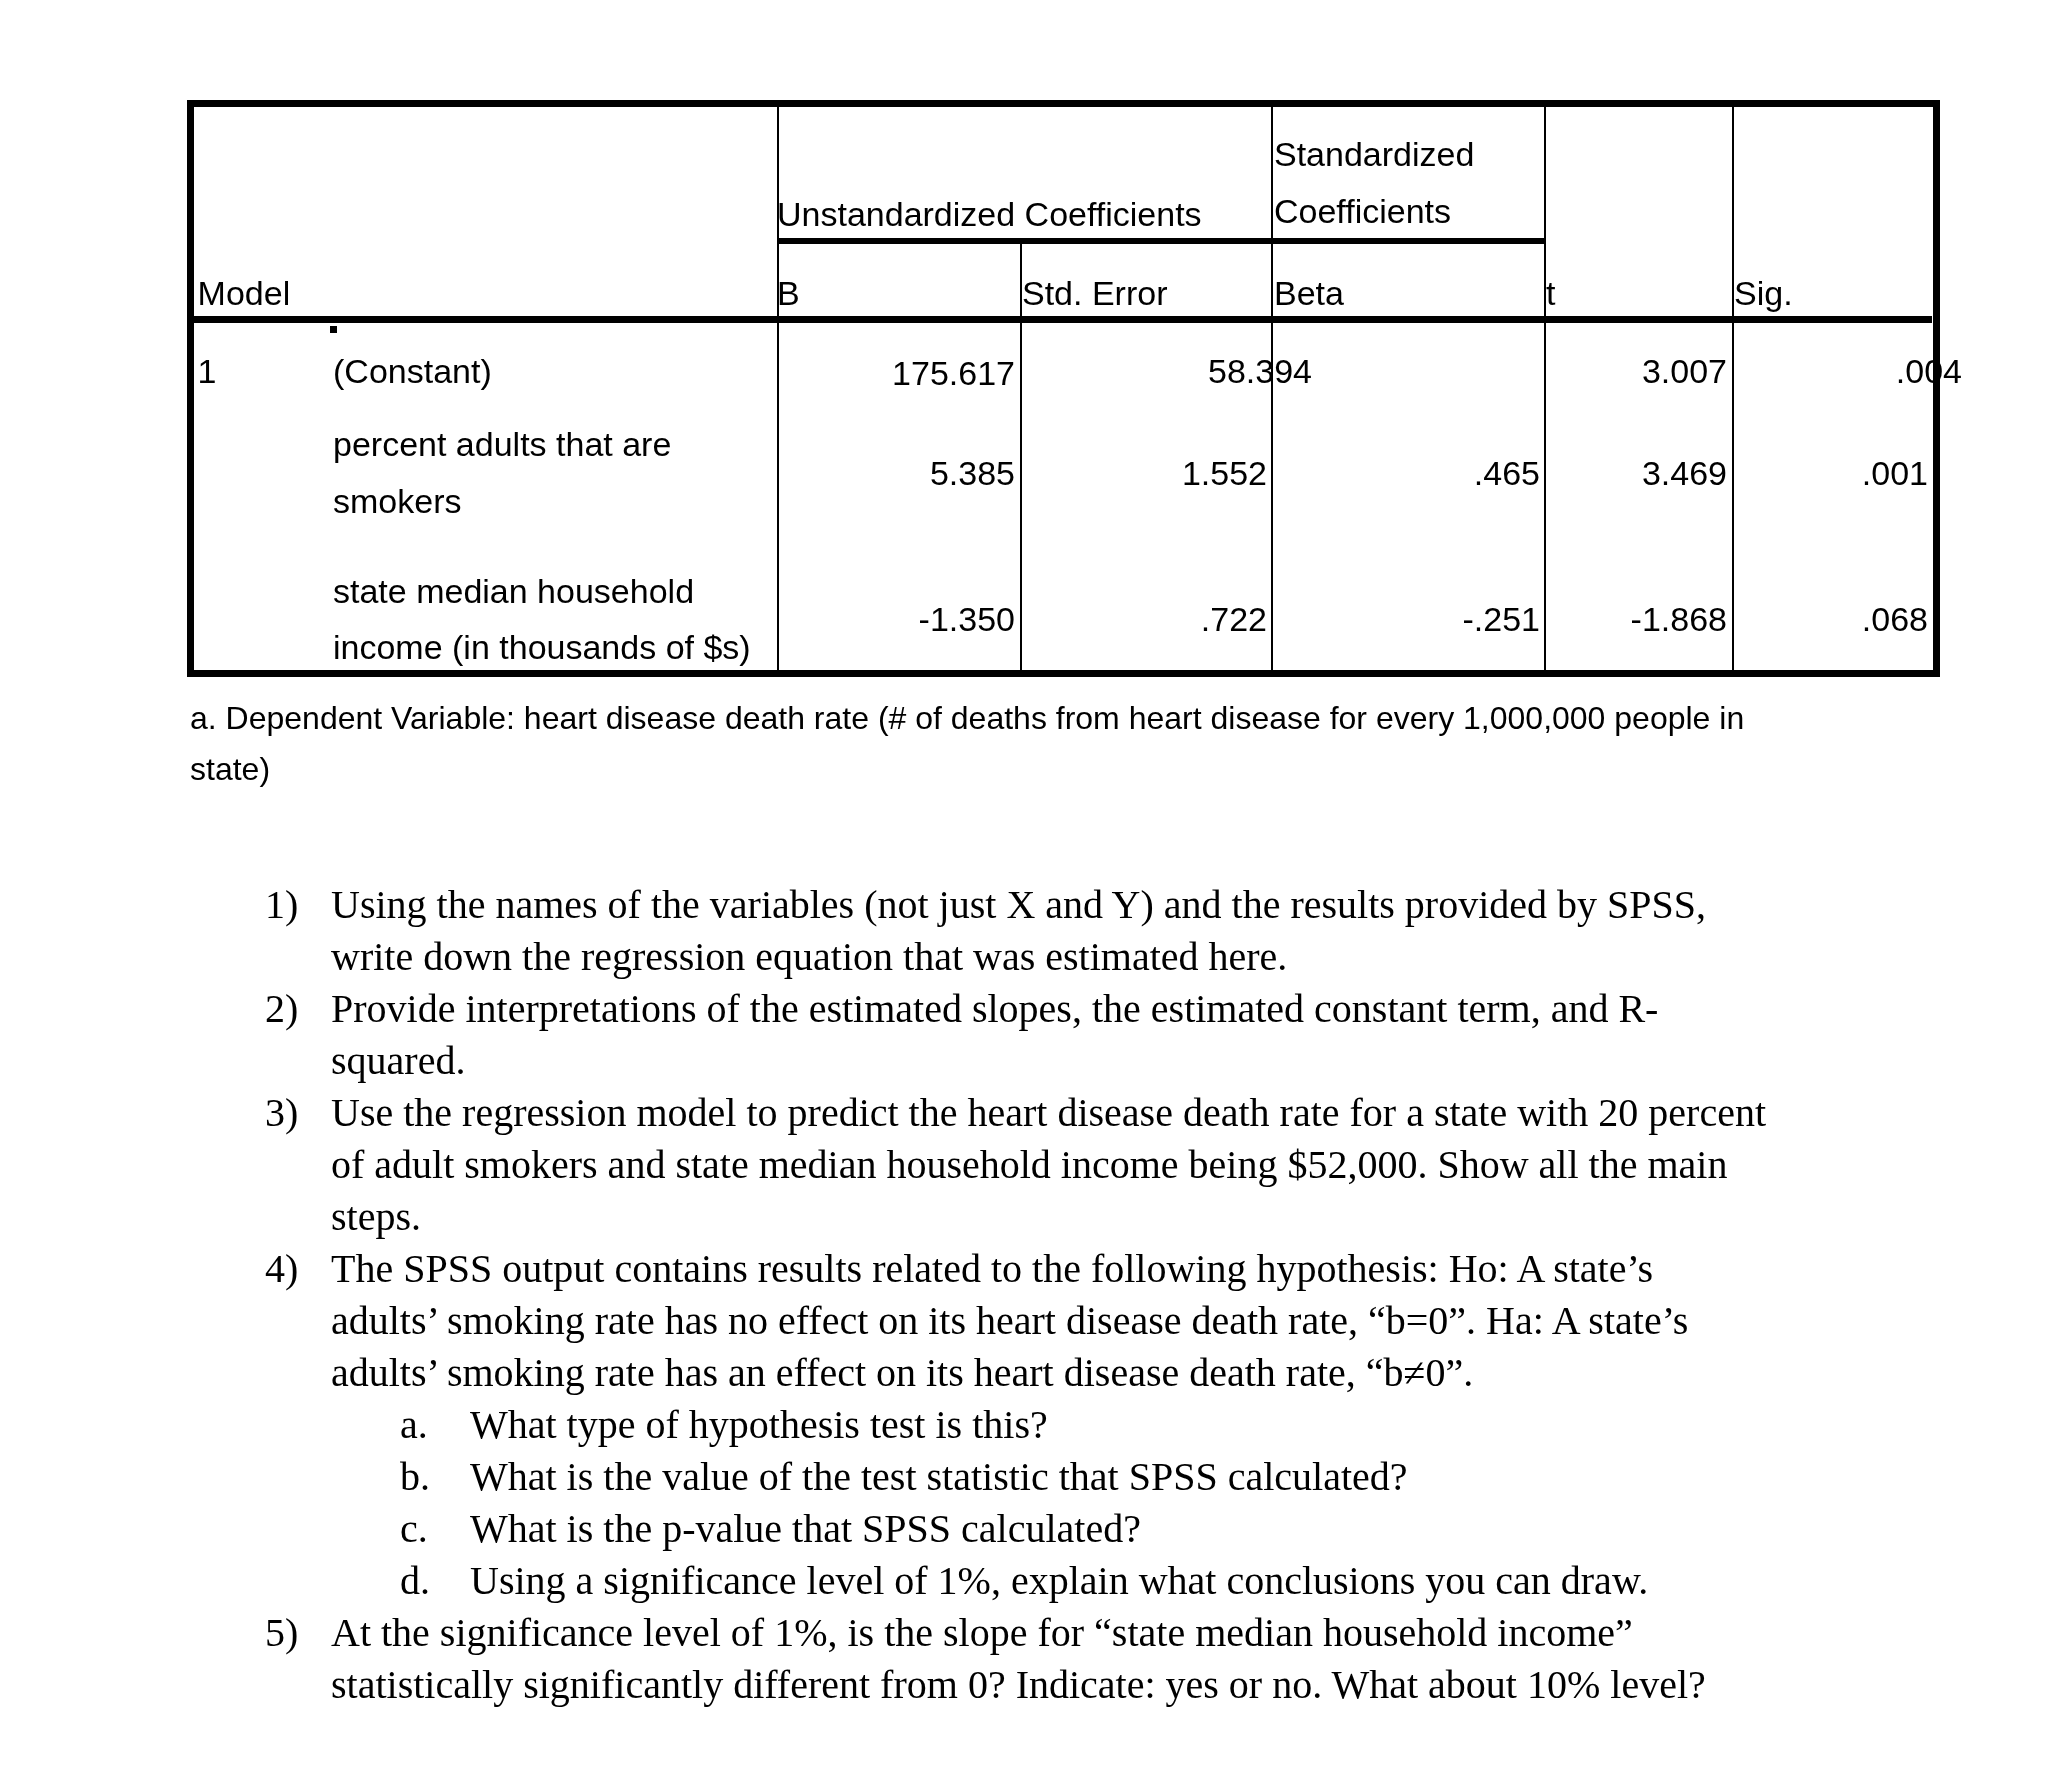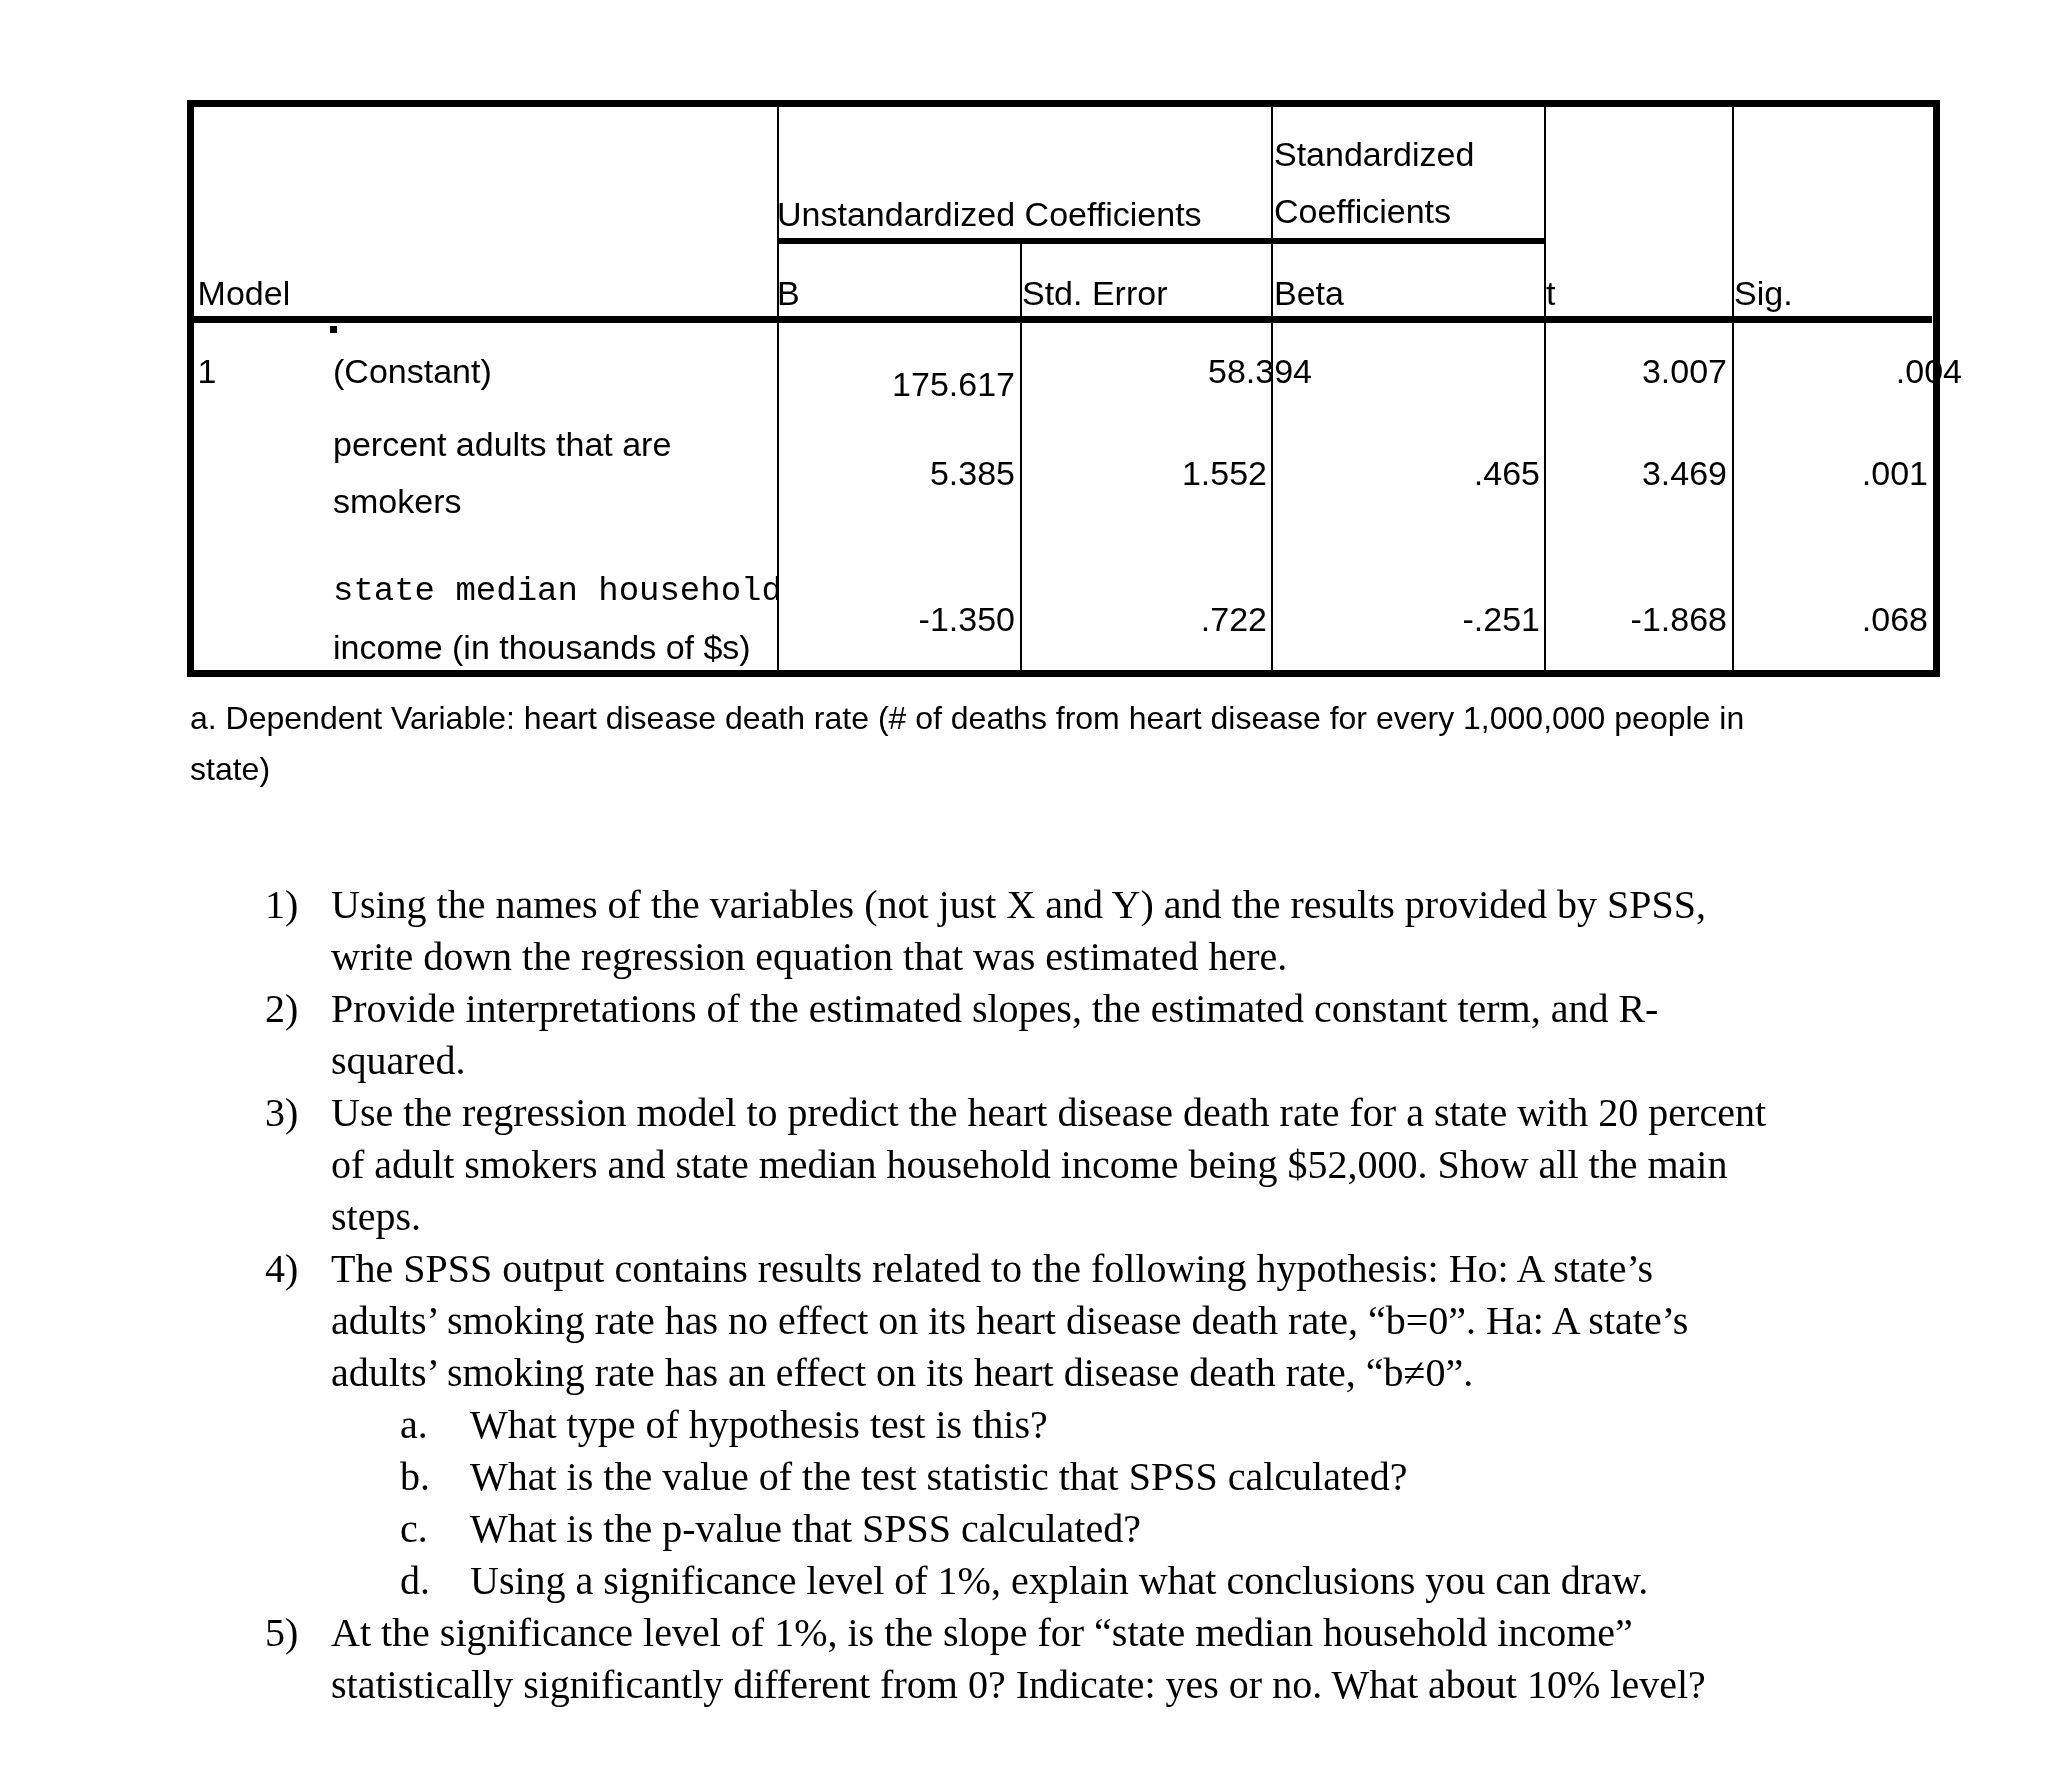--- a/index.html
+++ b/index.html
@@ -78,32 +78,32 @@
     <div class="cell centered" style="left:1080px; top:81px; width:215px;">Coefficients</div>
     <div class="cell centered" style="left:583px; top:163px; width:243px;">B</div>
     <div class="cell centered" style="left:828px; top:163px; width:288px;">Std. Error</div>
     <div class="cell centered" style="left:1080px; top:163px; width:271px;">Beta</div>
     <div class="cell centered" style="left:1352px; top:163px; width:186px;">t</div>
     <div class="cell centered" style="left:1540px; top:163px; width:198px;">Sig.</div>
 
     <div id="table-body">
         <div class="cell " style="left: 3.6px; top: 241px;">1</div>
         <div class="cell " style="left: 139px; top: 241px;">(Constant)</div>
-        <div class="cell num" style="left: 583px; width: 238px; top: 254px;">175.617</div>
+        <div class="cell num" style="left: 583px; width: 238px; top: 243px;">175.617</div>
         <div class="cell num" style="left: 828px; width: 245px; top: 241px; padding-left: 45px;">58.394</div>
         <div class="cell num" style="left: 1352px; width: 181px; top: 241px;">3.007</div>
         <div class="cell num" style="left: 1540px; width: 194px; top: 241px; margin-left: 34px;">.004</div>
         <div class="cell " style="left: 139px; top: 314px;">percent adults that are</div>
         <div class="cell " style="left: 139px; top: 371px;">smokers</div>
         <div class="cell num" style="left: 583px; width: 238px; top: 343px;">5.385</div>
         <div class="cell num" style="left: 828px; width: 245px; top: 343px;">1.552</div>
         <div class="cell num" style="left: 1080px; width: 266px; top: 343px;">.465</div>
         <div class="cell num" style="left: 1352px; width: 181px; top: 343px;">3.469</div>
         <div class="cell num" style="left: 1540px; width: 194px; top: 343px;">.001</div>
-        <div class="cell " style="left: 139px; top: 461px; font-family: Liberation Mono, monospace;">state median household</div>
+        <div class="cell " style="left: 139px; top: 461px;">state median household</div>
         <div class="cell " style="left: 139px; top: 517px;">income (in thousands of $s)</div>
         <div class="cell num" style="left: 583px; width: 238px; top: 489px;">-1.350</div>
         <div class="cell num" style="left: 828px; width: 245px; top: 489px;">.722</div>
         <div class="cell num" style="left: 1080px; width: 266px; top: 489px;">-.251</div>
         <div class="cell num" style="left: 1352px; width: 181px; top: 489px;">-1.868</div>
         <div class="cell num" style="left: 1540px; width: 194px; top: 489px;">.068</div>
       </div>
   </div>
 
   <div class="footnote" id="footnote">

